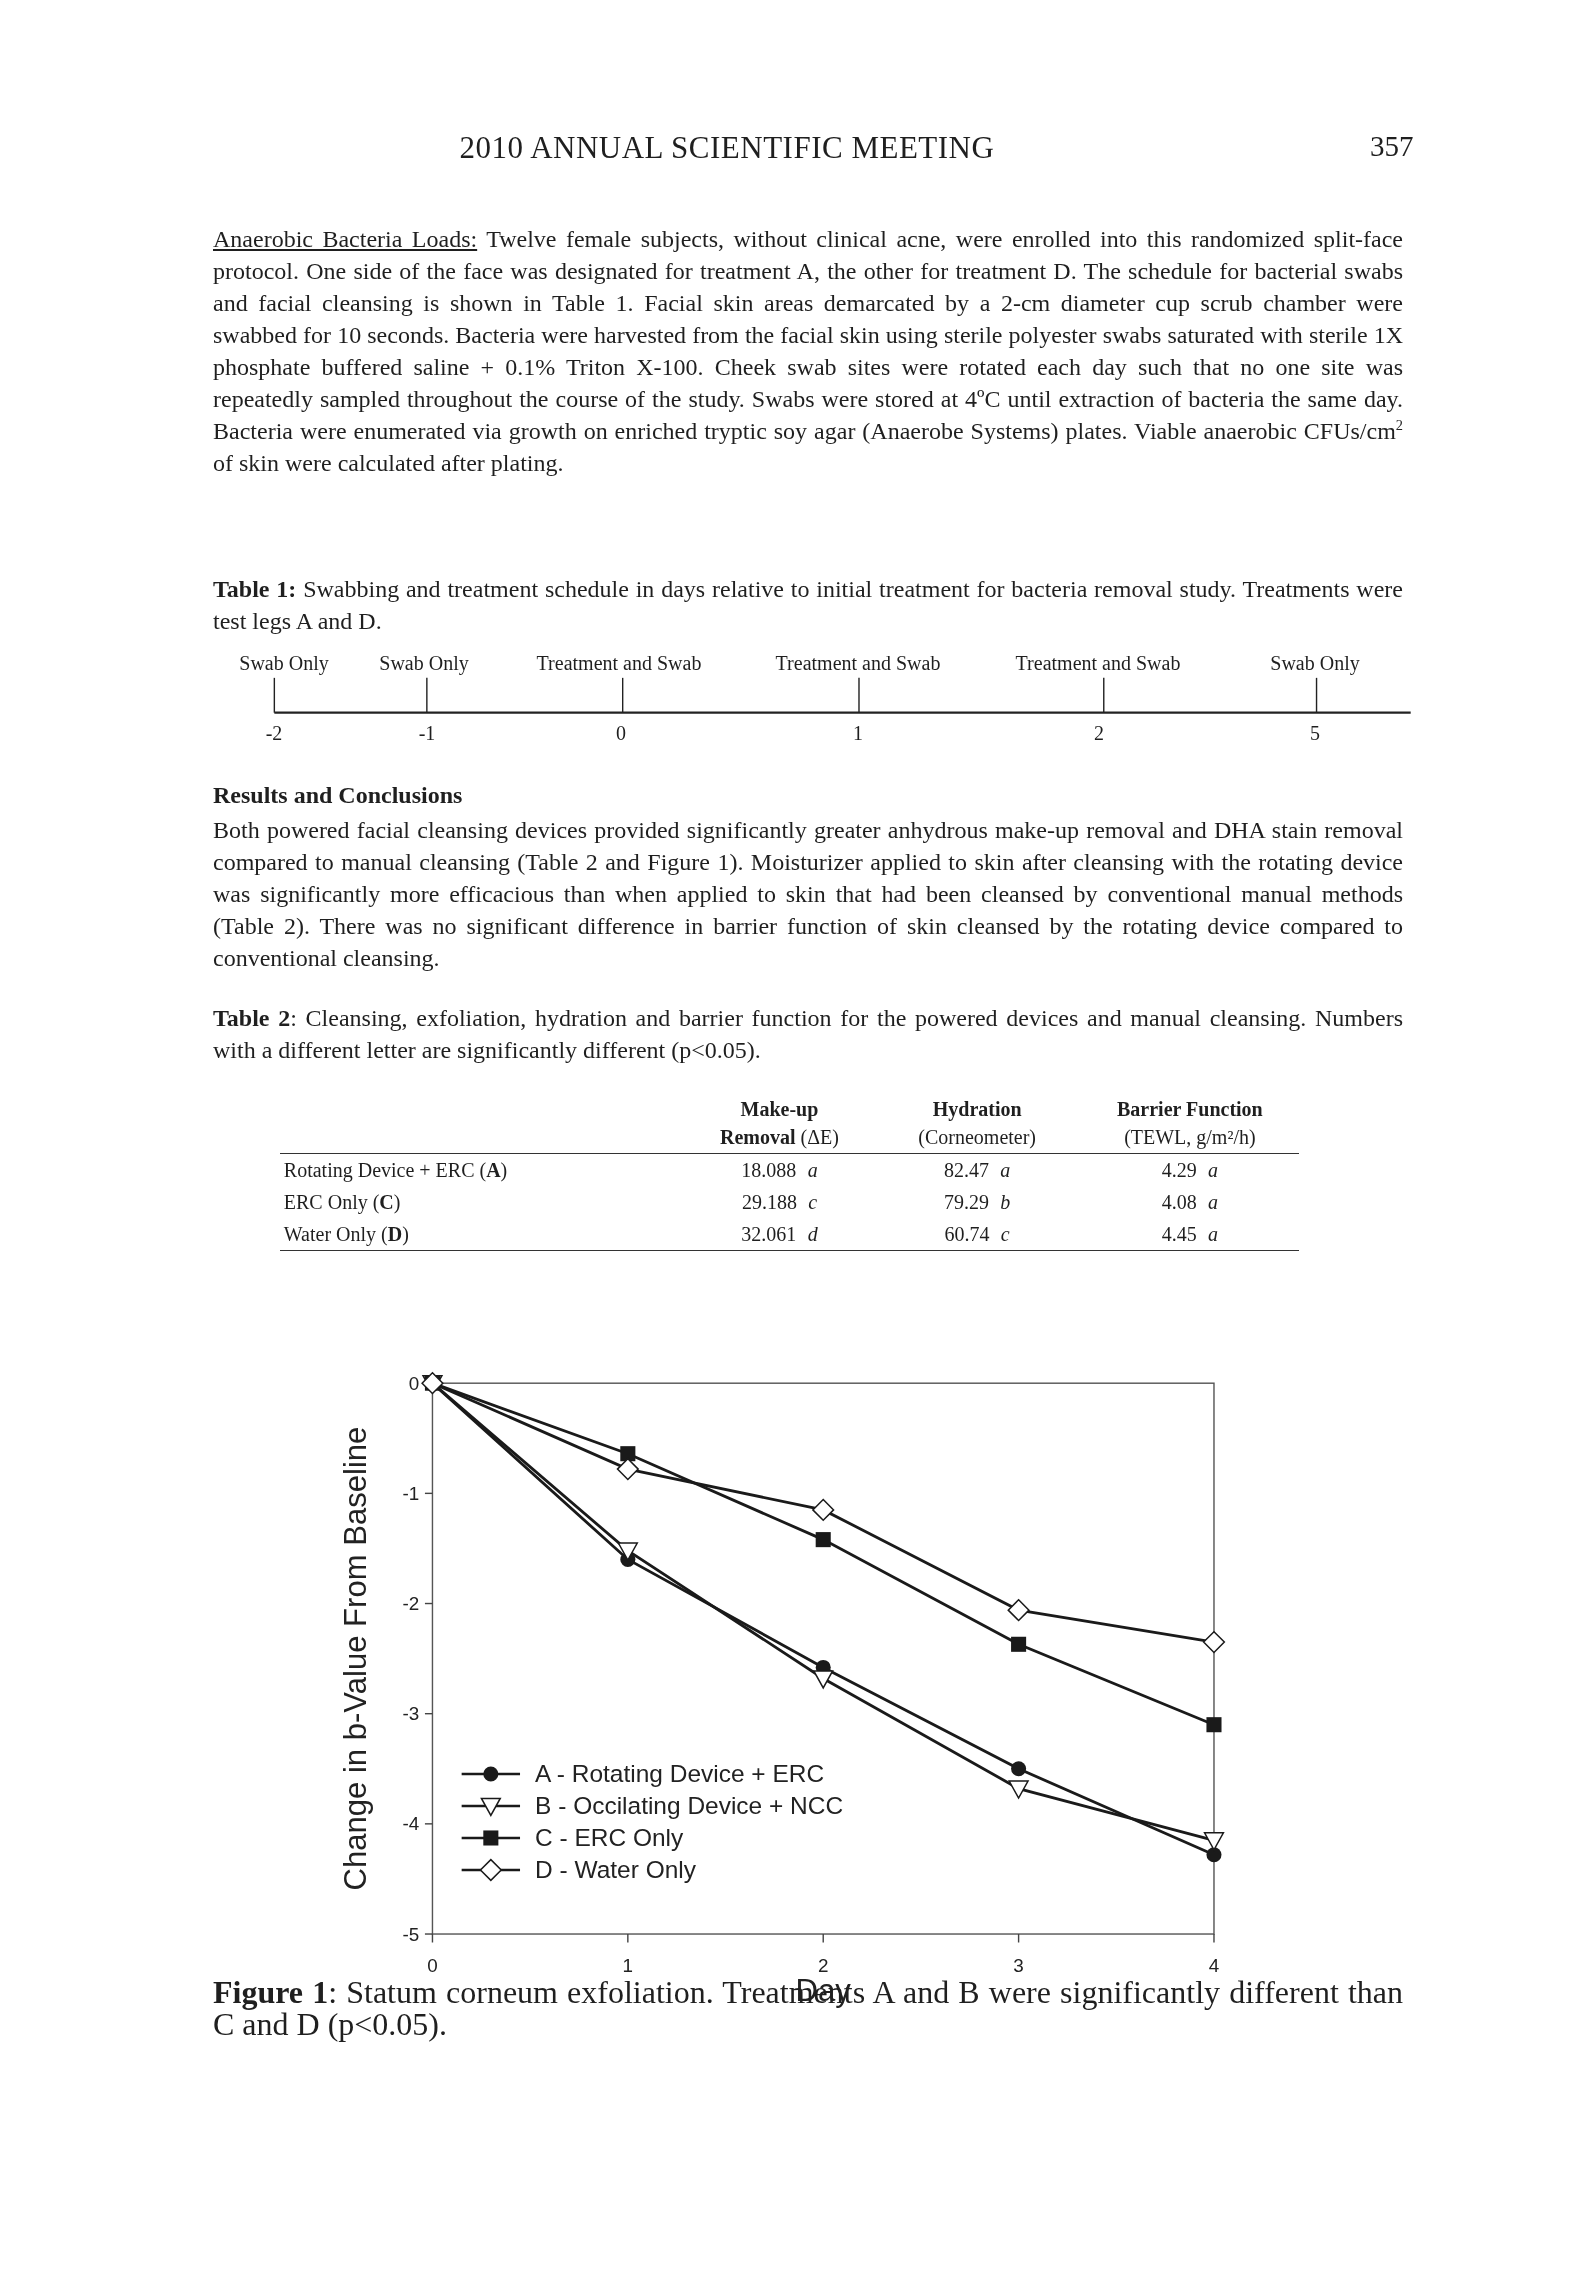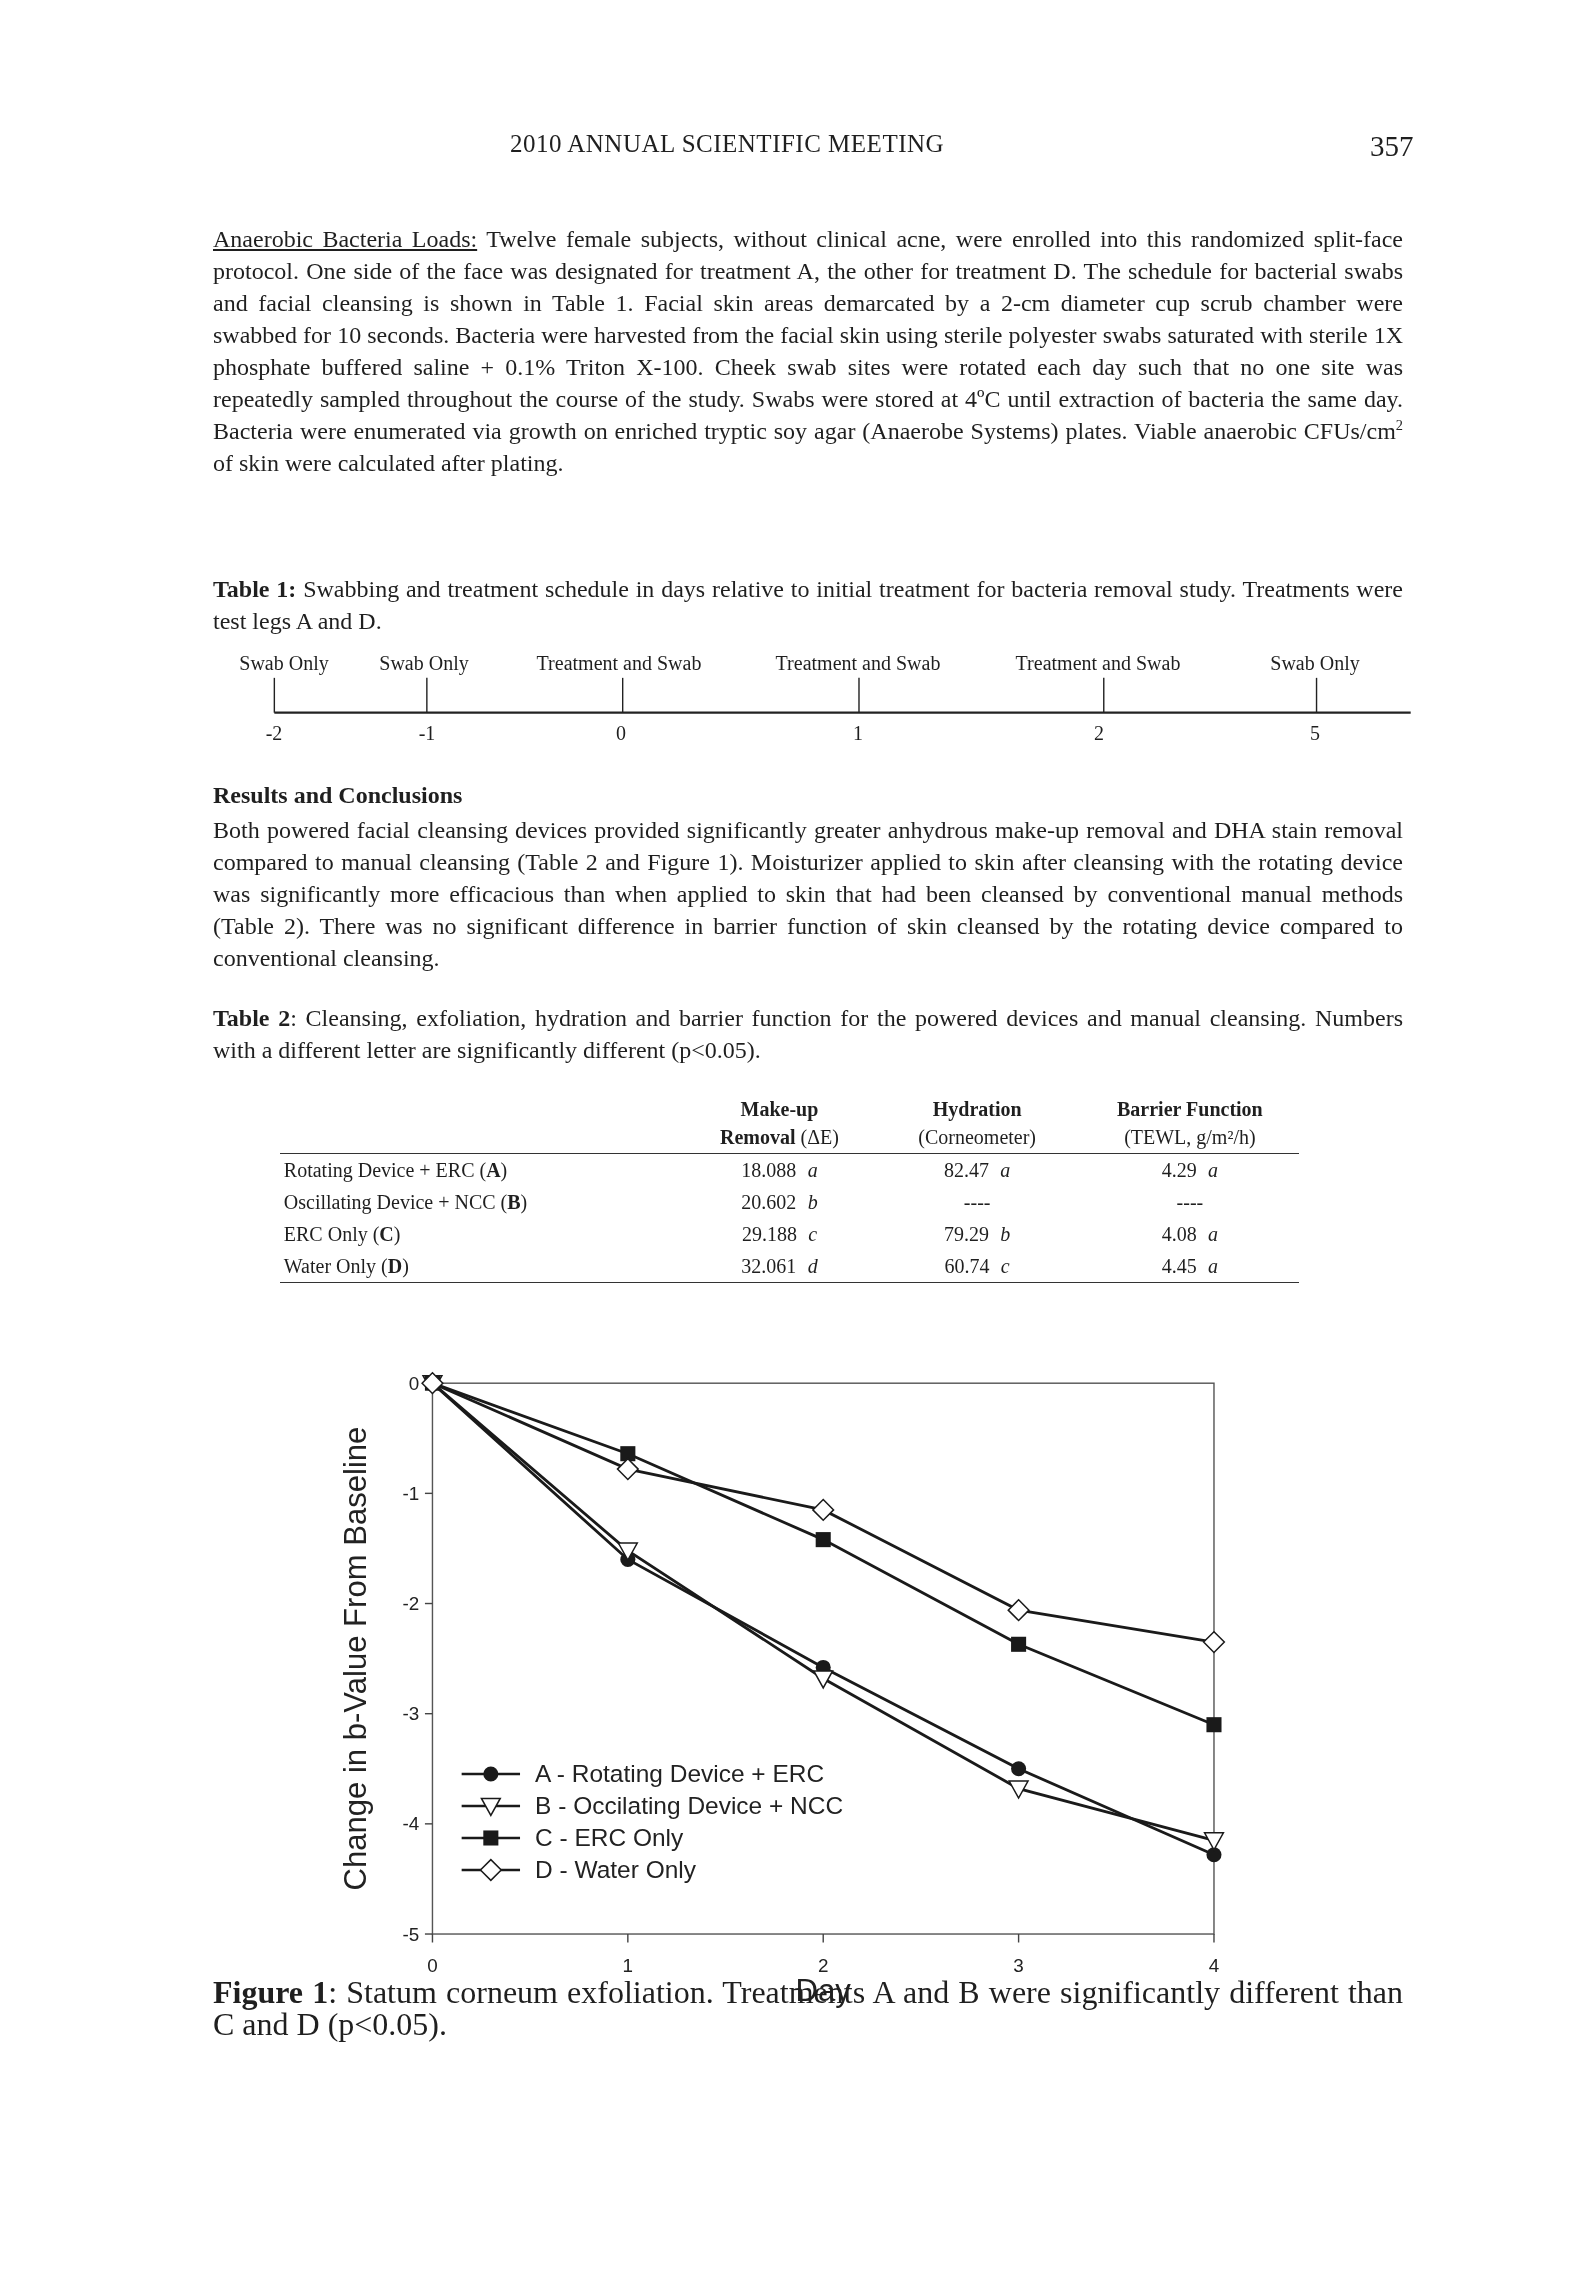--- a/index.html
+++ b/index.html
@@ -3,21 +3,21 @@
 <meta charset="utf-8">
 <style>
   html, body { margin: 0; padding: 0; background: #ffffff; }
   body {
     width: 1589px; height: 2295px; position: relative; overflow: hidden;
     font-family: "Liberation Serif", "DejaVu Serif", serif; color: #1f1f1f;
   }
   .abs { position: absolute; }
   .running-head {
     top: 130px; left: 0; width: 1454px; text-align: center;
-    font-size: 25px; letter-spacing: 0.5px;
+    font-size: 31px; letter-spacing: 0.5px;
   }
   .page-num { top: 130px; left: 1370px; font-size: 29px; }
   .para {
     left: 213px; width: 1190px; font-size: 24px; line-height: 32px;
     text-align: justify; text-align-last: left;
   }
   .para u { }
   .bold { font-weight: bold; }
   .heading { left: 213px; font-size: 24px; font-weight: bold; }
   sup { font-size: 60%; line-height: 0; }
@@ -109,26 +109,20 @@
       <th><span class="nb">(Corneometer)</span></th>
       <th><span class="nb">(TEWL, g/m²/h)</span></th>
     </tr>
   </thead>
   <tbody>
     <tr>
       <td class="lbl"><span>Rotating Device + ERC (</span><b>A</b><span>)</span></td>
       <td class="val"><span>18.088</span><span class="sig">a</span></td>
       <td class="val"><span>82.47</span><span class="sig">a</span></td>
       <td class="val"><span>4.29</span><span class="sig">a</span></td>
-    </tr>
-    <tr>
-      <td class="lbl"><span>Oscillating Device + NCC (</span><b>B</b><span>)</span></td>
-      <td class="val"><span>20.602</span><span class="sig">b</span></td>
-      <td class="val"><span>----</span></td>
-      <td class="val"><span>----</span></td>
     </tr>
     <tr>
       <td class="lbl"><span>ERC Only (</span><b>C</b><span>)</span></td>
       <td class="val"><span>29.188</span><span class="sig">c</span></td>
       <td class="val"><span>79.29</span><span class="sig">b</span></td>
       <td class="val"><span>4.08</span><span class="sig">a</span></td>
     </tr>
     <tr>
       <td class="lbl"><span>Water Only  (</span><b>D</b><span>)</span></td>
       <td class="val"><span>32.061</span><span class="sig">d</span></td>

